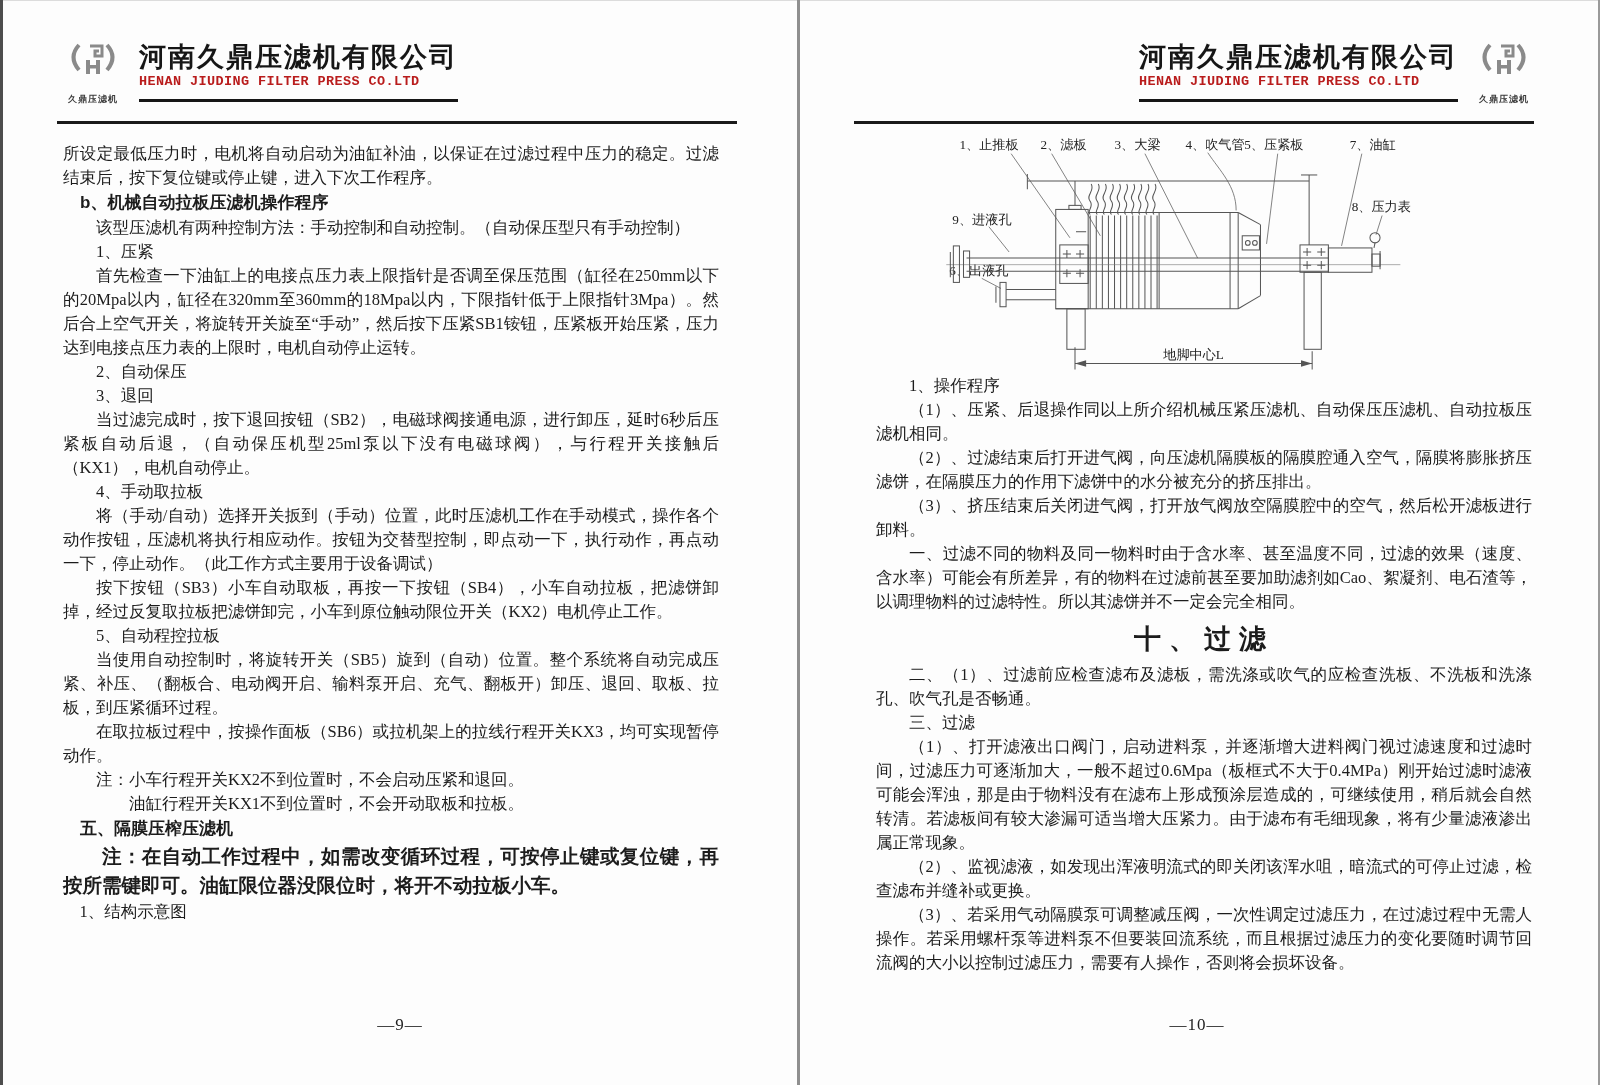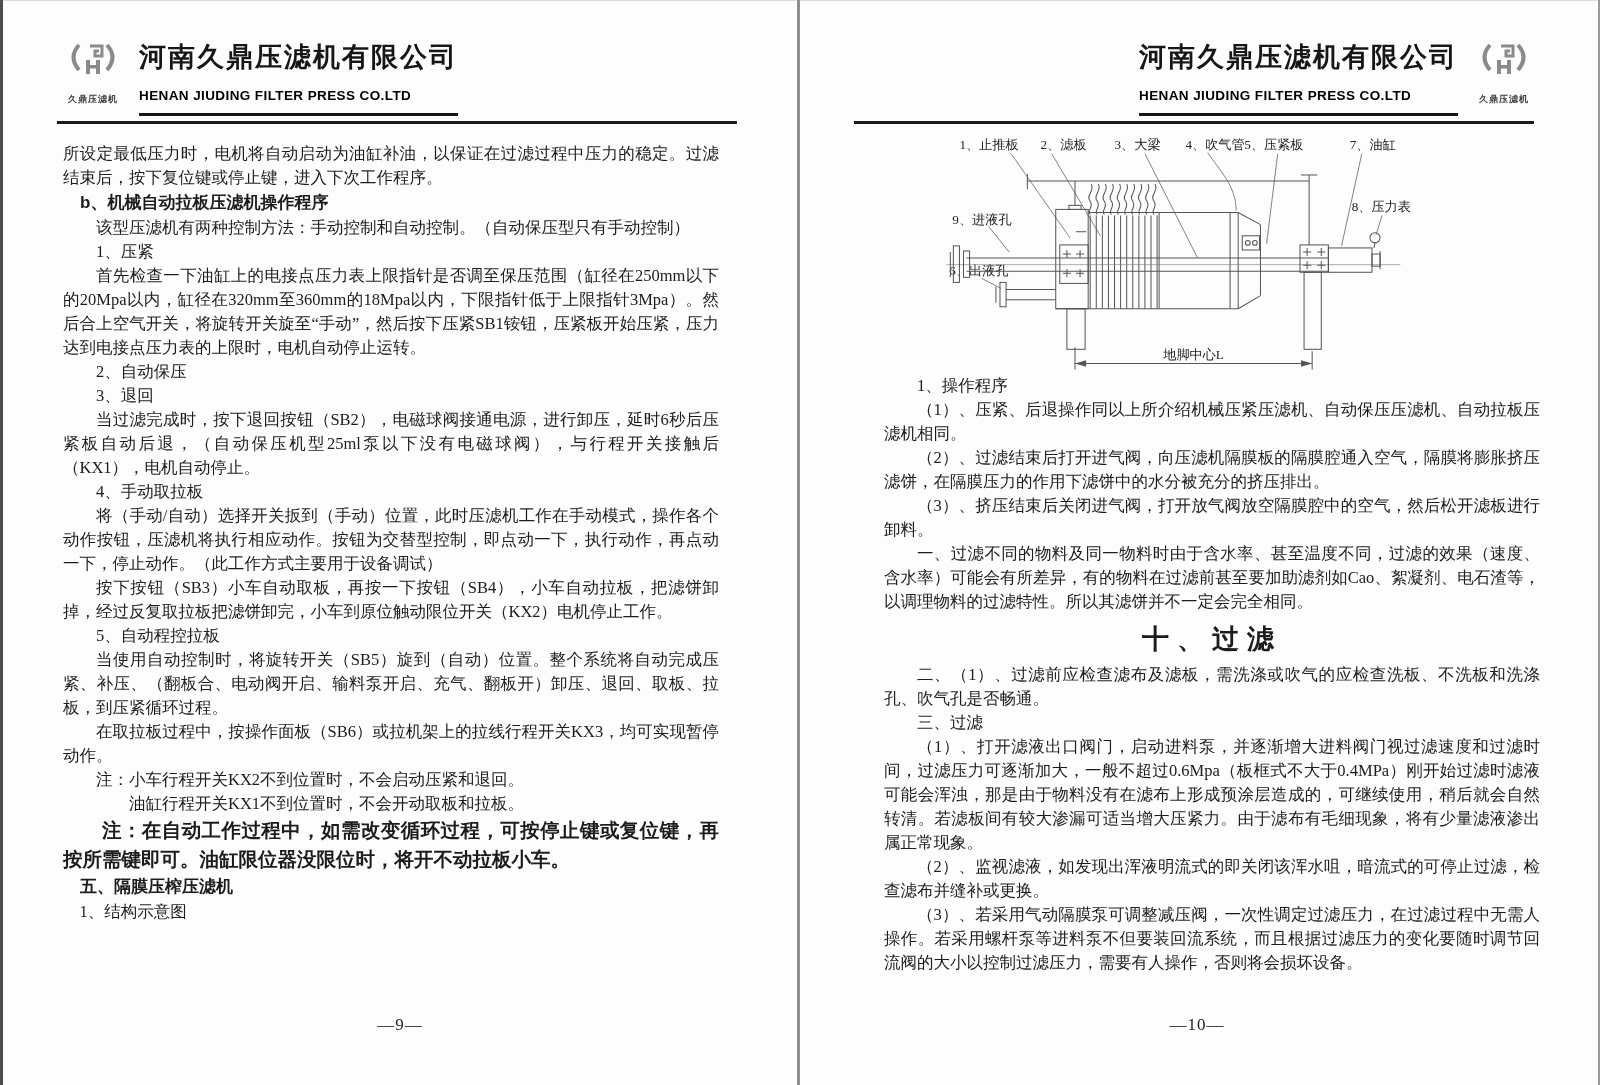--- a/index.html
+++ b/index.html
@@ -15,27 +15,27 @@
   .page-right{left:800px;}
 
   .header{position:absolute;top:42px;left:56px;right:56px;height:76px;display:flex;align-items:flex-start;}
   .header.right-align{justify-content:flex-end;}
   .logo{width:68px;flex:0 0 68px;text-align:center;}
   .logo-caption{font-family:"Liberation Sans","DejaVu Sans",sans-serif;font-weight:bold;
                 font-size:9px;color:#3a3a3a;letter-spacing:1px;margin-top:1px;white-space:nowrap;}
   .namewrap{border-bottom:3px solid #161616;padding-bottom:10px;margin:0 12px;}
   .name-cn{font-family:"Liberation Sans","DejaVu Sans",sans-serif;font-weight:bold;
            font-size:27px;line-height:30px;letter-spacing:2px;color:#161616;white-space:nowrap;}
-  .name-en{font-family:Liberation Sans, sans-serif;font-weight:bold;
-           font-size:13.5px;letter-spacing:.4px;color:#000000;white-space:nowrap;margin-top:16px;}
+  .name-en{font-family:Liberation Mono, monospace;font-weight:bold;
+           font-size:13.5px;letter-spacing:.4px;color:#b91c1c;white-space:nowrap;margin-top:2px;}
   .rule{position:absolute;top:121px;left:54px;right:60px;height:3px;background:#1a1a1a;}
 
   .content{position:absolute;width:656px;}
   .page-left .content{left:60px;top:142px;}
-  .page-right .content{left:84px;top:374px;}
+  .page-right .content{left:76px;top:374px;}
 
   .para{margin:0;text-align:justify;font-size:16.5px;line-height:24px;text-indent:2em;color:#1c1c1c;}
   .p-cont{text-indent:0;}
   .p-h-bold{font-family:"Liberation Sans","DejaVu Sans",sans-serif;font-weight:bold;
             text-indent:1em;font-size:17px;line-height:26px;}
   .p-indent1{text-indent:1em;}
   .p-indent3{text-indent:3.5em;}
   .p-indent4{text-indent:4em;}
   .p-note-big{font-family:"Liberation Sans","DejaVu Sans",sans-serif;font-weight:bold;
               font-size:19.5px;line-height:29px;}
@@ -92,22 +92,22 @@
       <p class="para p-body">3、退回</p>
       <p class="para p-body">当过滤完成时，按下退回按钮（SB2），电磁球阀接通电源，进行卸压，延时6秒后压紧板自动后退，（自动保压机型25ml泵以下没有电磁球阀），与行程开关接触后（KX1），电机自动停止。</p>
       <p class="para p-body">4、手动取拉板</p>
       <p class="para p-body">将（手动/自动）选择开关扳到（手动）位置，此时压滤机工作在手动模式，操作各个动作按钮，压滤机将执行相应动作。按钮为交替型控制，即点动一下，执行动作，再点动一下，停止动作。（此工作方式主要用于设备调试）</p>
       <p class="para p-body">按下按钮（SB3）小车自动取板，再按一下按钮（SB4），小车自动拉板，把滤饼卸掉，经过反复取拉板把滤饼卸完，小车到原位触动限位开关（KX2）电机停止工作。</p>
       <p class="para p-body">5、自动程控拉板</p>
       <p class="para p-body">当使用自动控制时，将旋转开关（SB5）旋到（自动）位置。整个系统将自动完成压紧、补压、（翻板合、电动阀开启、输料泵开启、充气、翻板开）卸压、退回、取板、拉板，到压紧循环过程。</p>
       <p class="para p-body">在取拉板过程中，按操作面板（SB6）或拉机架上的拉线行程开关KX3，均可实现暂停动作。</p>
       <p class="para p-body">注：小车行程开关KX2不到位置时，不会启动压紧和退回。</p>
       <p class="para p-indent4">油缸行程开关KX1不到位置时，不会开动取板和拉板。</p>
+      <p class="para p-h-bold">五、隔膜压榨压滤机</p>
       <p class="para p-note-big">注：在自动工作过程中，如需改变循环过程，可按停止键或复位键，再按所需键即可。油缸限位器没限位时，将开不动拉板小车。</p>
-      <p class="para p-h-bold">五、隔膜压榨压滤机</p>
       <p class="para p-indent1">1、结构示意图</p>
     </div>
 
   <div class="pageno">—9—</div>
 </div>
 
 <div class="page page-right">
   <div class="header right-align">
     <div class="namewrap">
       <div class="name-cn">河南久鼎压滤机有限公司</div>

